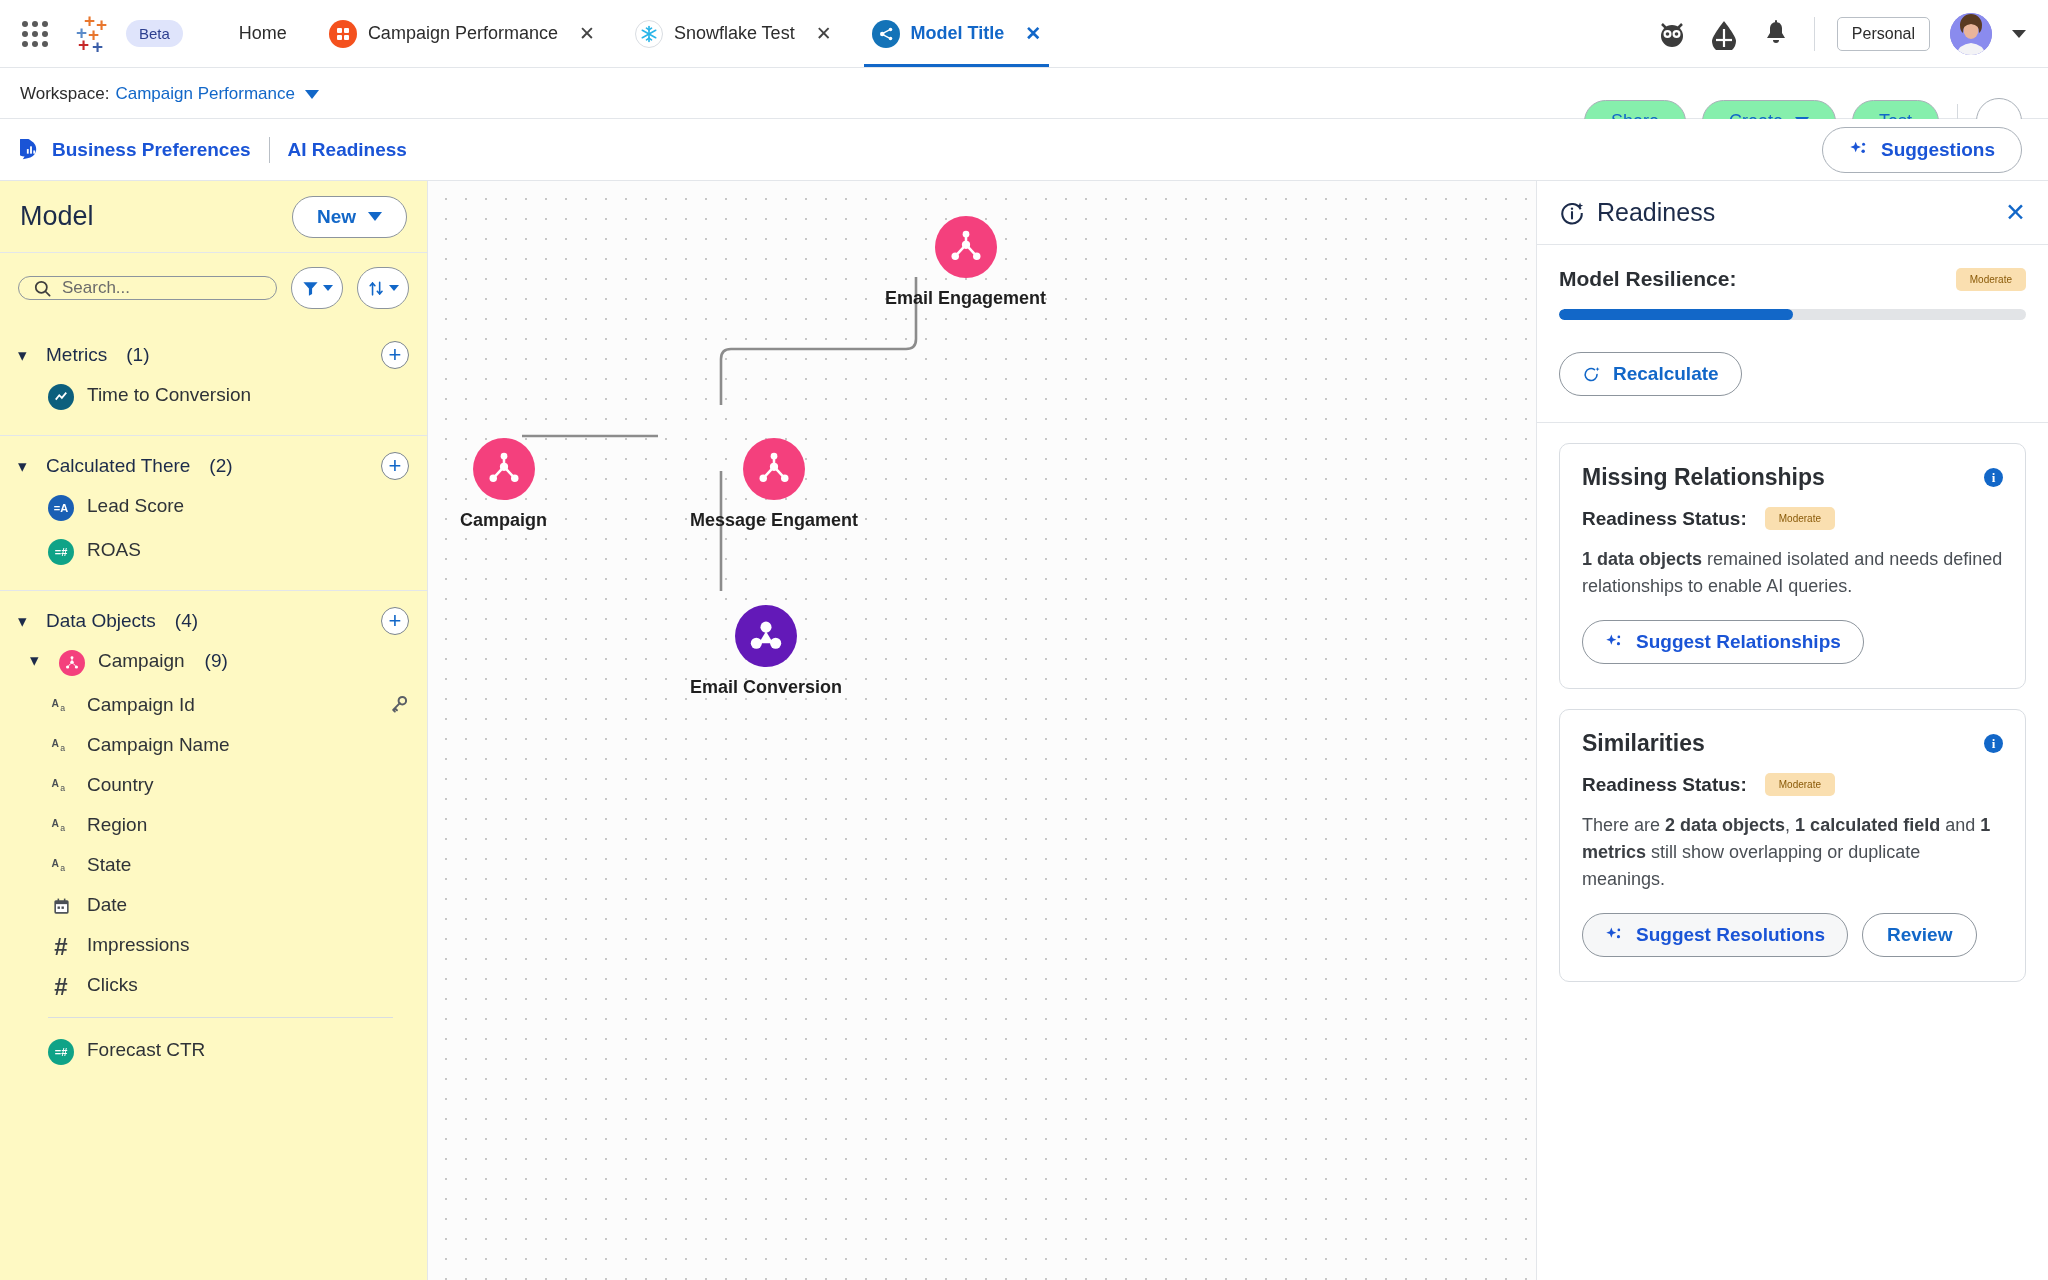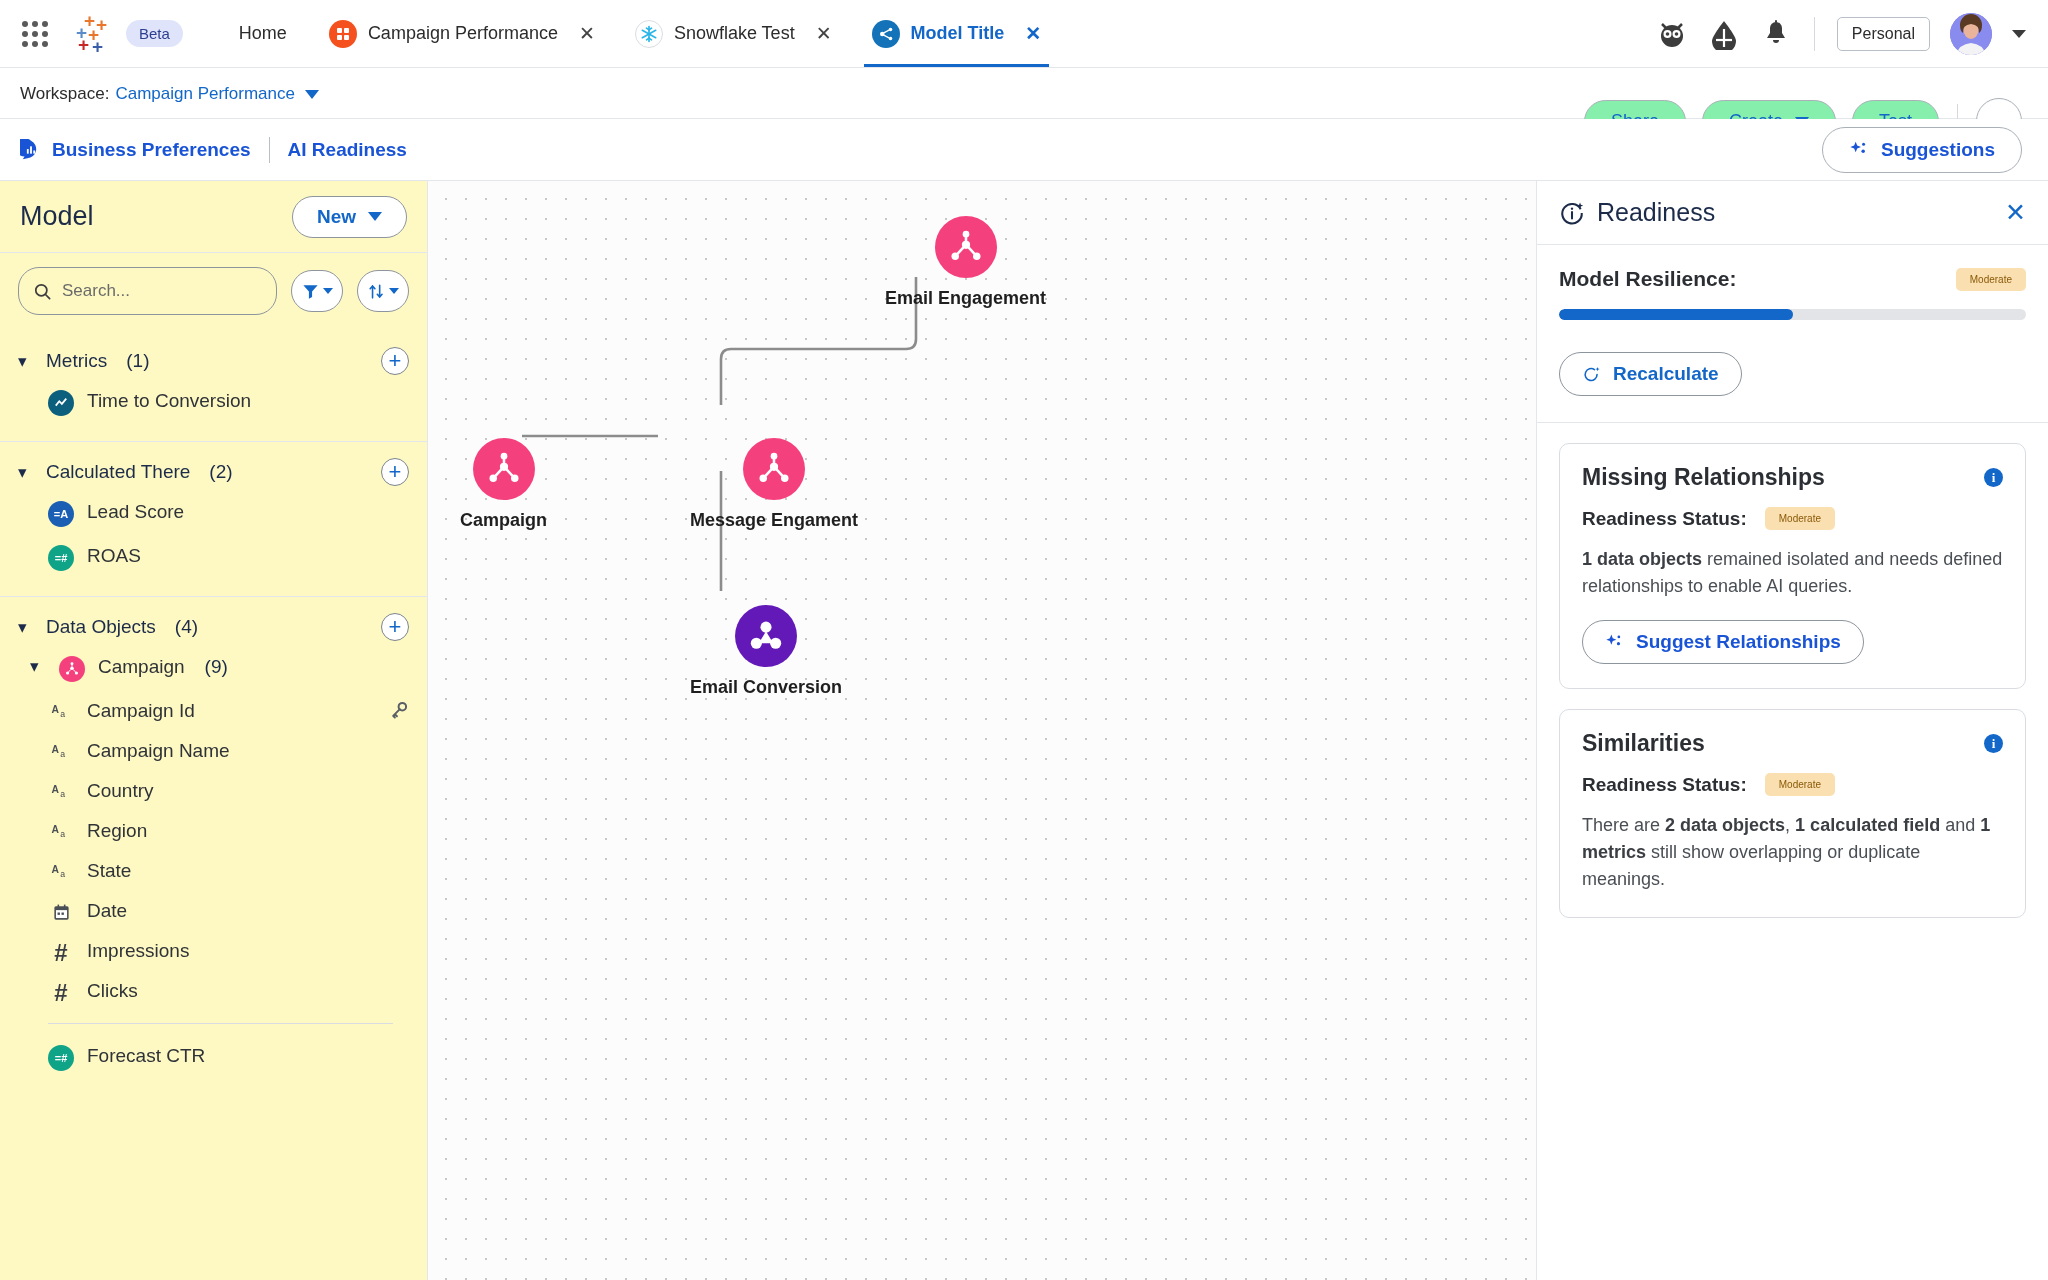--- a/index.html
+++ b/index.html
@@ -104,21 +104,21 @@
   
   .left { width: 428px; min-width:428px; border-right:1px solid #e3e6ea; display:flex; flex-direction:column; background:#fef9c3; }
   .left-head { height: 72px; display:flex; align-items:center; padding: 0 20px;
     border-bottom:1px solid #e3e6ea; }
   .left-title { font-size: 27px; color:#1c2b4a; }
   .new-btn { margin-left:auto; border:1px solid #8d959d; border-radius:22px; background:#fff;
     color:#1267c8; font-size:19px; font-weight:700; padding: 9px 24px; display:flex;
     align-items:center; gap:12px; cursor:pointer; }
 
   .searchrow { display:flex; align-items:center; gap: 14px; padding: 14px 18px 16px 18px; }
-  .searchbox { flex:1; height: 48px; border:1px solid #8d959d; border-radius: 21px;
+  .searchbox { flex:1; height: 24px; border:1px solid #8d959d; border-radius: 21px;
     display:flex; align-items:center; padding: 0 14px; gap: 10px; }
   .searchbox input { border:none; outline:none; font-size:17px; color:#444; width:100%;
     font-family:"Liberation Sans",sans-serif; background:transparent; }
   .searchbox input::placeholder { color:#6b6b6b; }
   .icon-pill { width: 52px; height: 42px; border:1px solid #8d959d; border-radius: 21px;
     display:flex; align-items:center; justify-content:center; gap:3px; cursor:pointer; background:#fff;}
   .mini-caret { width:0;height:0;border-left:5px solid transparent;border-right:5px solid transparent;
     border-top:6px solid #1267c8; }
 
   .section { border-bottom: 1px solid #e3e6ea; padding: 6px 0 16px 0; }
@@ -672,17 +672,32 @@
       <div class="card">
         <div class="card-head">
           <span class="card-title">Similarities</span>
           <span class="info-dot">i</span>
         </div>
         <div class="card-status">
           <span class="lbl">Readiness Status:</span>
           <span class="badge">Moderate</span>
         </div>
         <div class="card-desc"><span>There are </span><b>2 data objects</b><span>, </span><b>1 calculated field</b><span> and </span><b>1 metrics</b><span> still show overlapping or duplicate meanings.</span></div>
+        <div class="card-btns">
+          <button class="btn-sugg">
+            <span>
+              <svg width="19" height="19" viewBox="0 0 24 24" fill="#1a54d6">
+                <path d="M8 2 L9.8 6.6 L14.4 8.4 L9.8 10.2 L8 14.8 L6.2 10.2 L1.6 8.4 L6.2 6.6 Z"></path>
+                <circle cx="17.5" cy="5" r="1.7"></circle>
+                  <circle cx="17" cy="13.5" r="2"></circle>
+              </svg>
+            </span>
+            <span>Suggest Resolutions</span>
+          </button>
+          <button class="btn-review">
+            <span>Review</span>
+          </button>
+        </div>
       </div>
     </div>
 
   </div>
 </div>
 
 </body></html>

